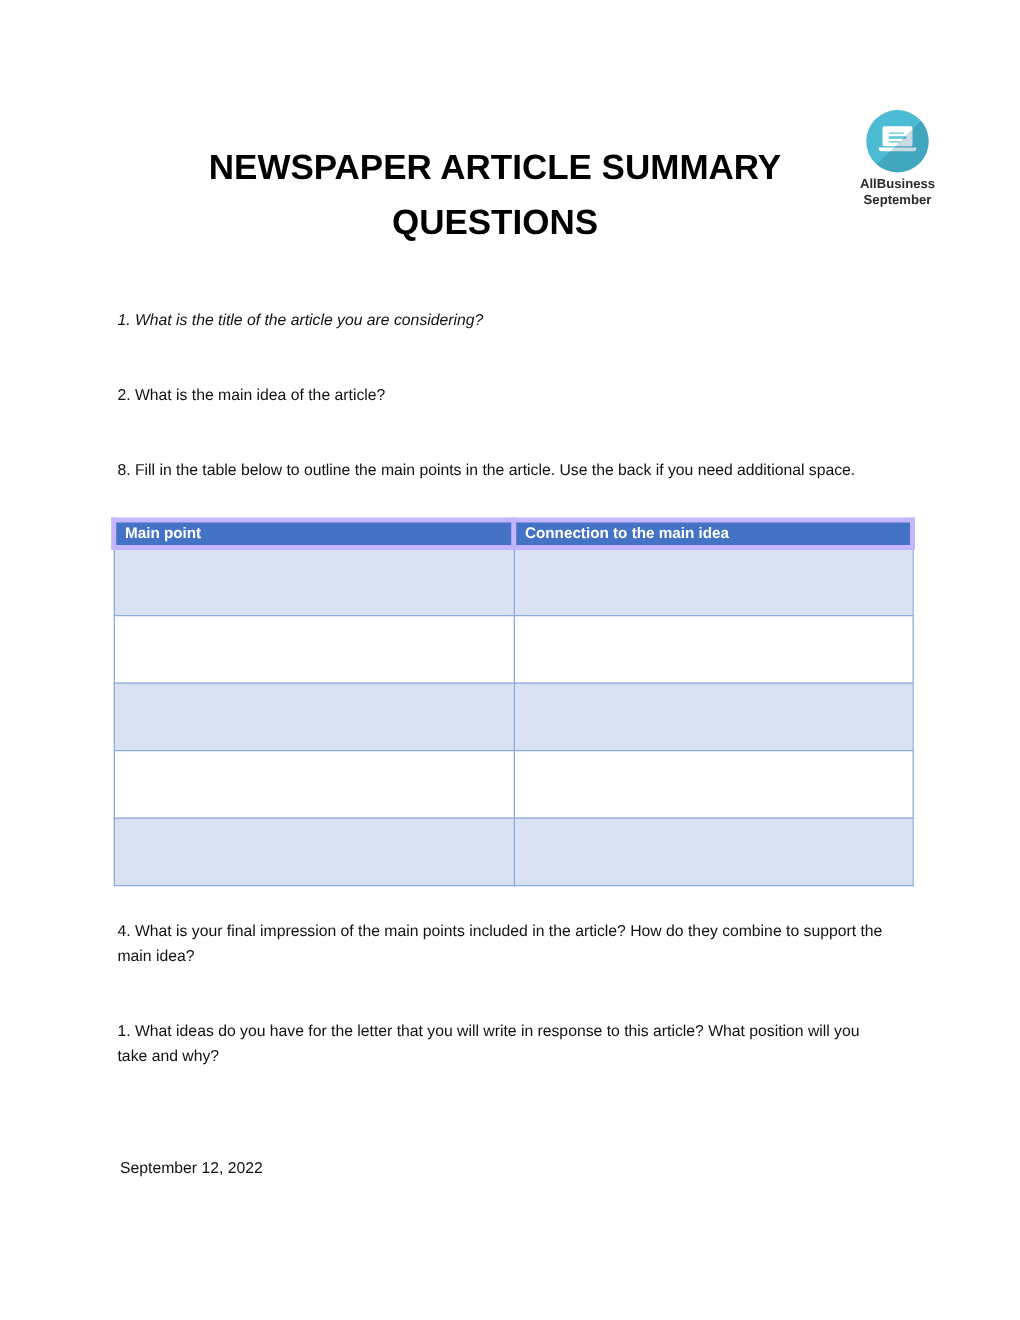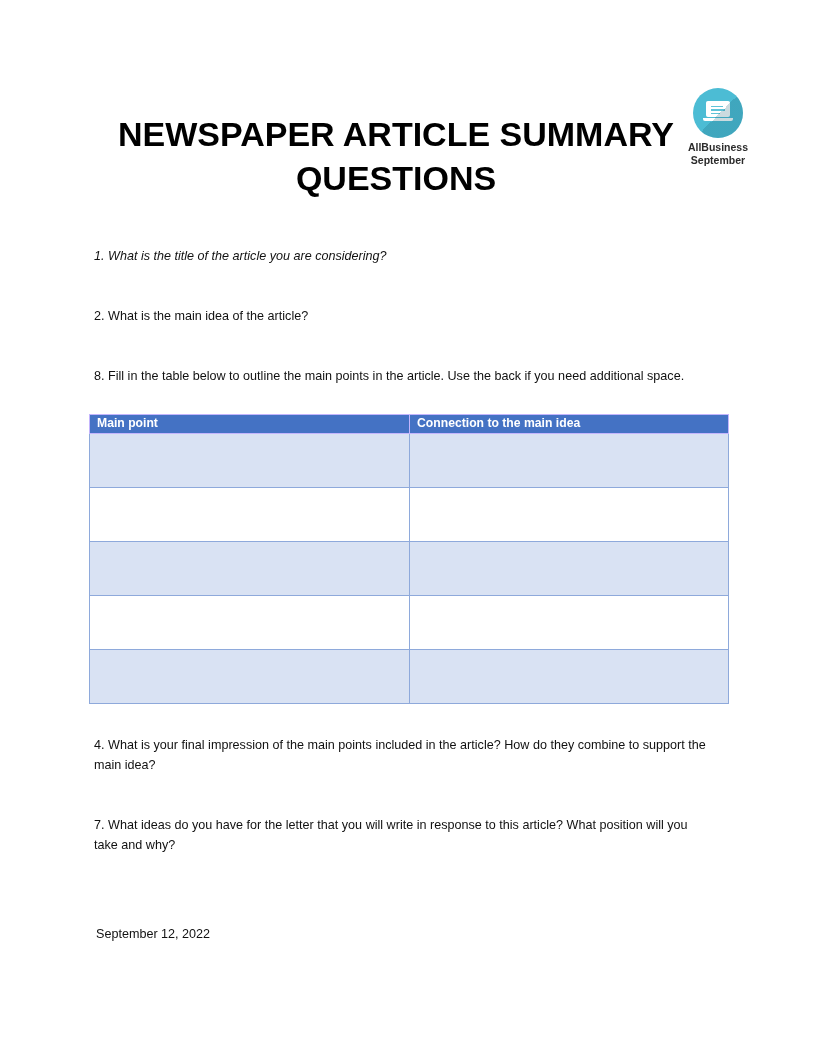--- a/index.html
+++ b/index.html
@@ -94,21 +94,21 @@
     font-weight: bold;
   }
 
   
   .doc-title {
     position: absolute;
     left: 96px;
     top: 112px;
     width: 600px;
     text-align: center;
-    font-size: 34px;
+    font-size: 28px;
     font-weight: bold;
     line-height: 44px;
     letter-spacing: 0px;
     color: #000000;
   }
 
   
   .question {
     position: absolute;
     left: 94px;
@@ -136,21 +136,21 @@
     table-layout: fixed;
   }
   table.main-table th {
     background: #4472c4;
     color: #ffffff;
     font-size: 12.2px;
     font-weight: bold;
     text-align: left;
     padding: 1px 7px 3px 7px;
     height: 17px;
-    border: 1px solid #c4b5fd;
+    border: 4px solid #c4b5fd;
     box-sizing: border-box;
   }
   table.main-table td {
     height: 54px;
     border: 1px solid #8ea9db;
     box-sizing: border-box;
     padding: 2px 7px;
     vertical-align: top;
     font-size: 12.6px;
   }
@@ -229,17 +229,17 @@
         </tr>
         <tr class="band">
           <td></td>
           <td></td>
         </tr>
       </tbody>
     </table>
   </div>
 
   <div class="question" id="q4">4. What is your final impression of the main points included in the article? How do they combine to support the main idea?</div>
-  <div class="question" id="q5">7. What ideas do you have for the letter that you will write in response to this article? What position will you take and why?</div>
+  <div class="question" id="q5">1. What ideas do you have for the letter that you will write in response to this article? What position will you take and why?</div>
 
   <div class="doc-date">September 12, 2022</div>
 
 </div>
 
 </body></html>

